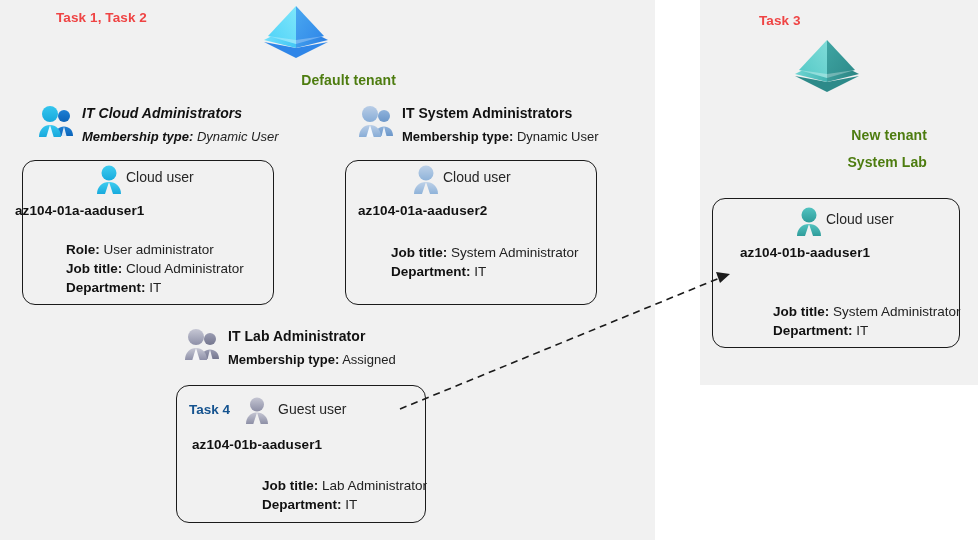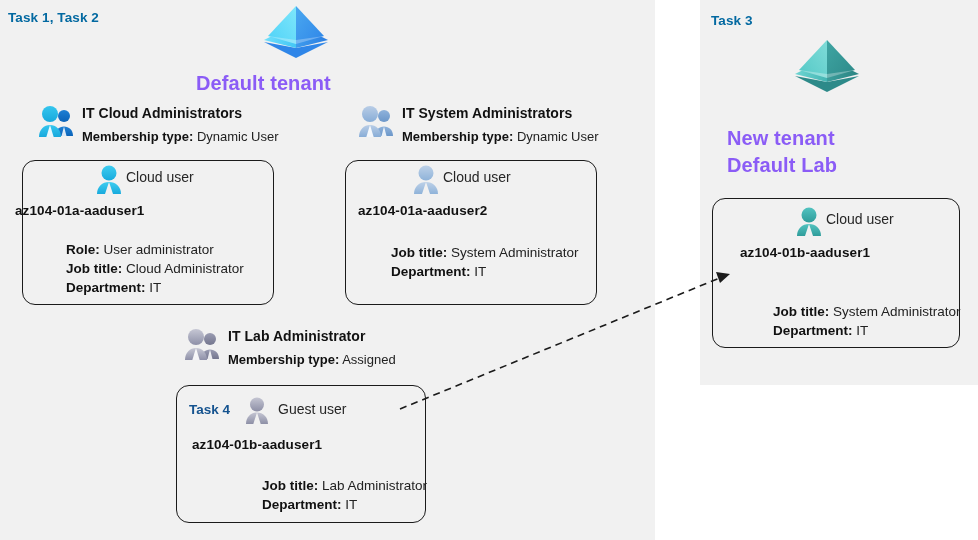--- a/index.html
+++ b/index.html
@@ -19,31 +19,32 @@
     position: absolute;
     background: #f1f1f1;
   }
   #left-panel  { left: 0;   top: 0; width: 655px; height: 540px; }
   #right-panel { left: 700px; top: 0; width: 278px; height: 385px; }
 
   .task-label {
     position: absolute;
     font-size: 13.5px;
     font-weight: bold;
-    color: #0369a1;
+    color: #ef4444;
     letter-spacing: .1px;
     white-space: nowrap;
+    margin-left: 48px;
   }
 
   .tenant-caption {
     position: absolute;
-    font-size: 20px;
-    font-weight: bold;
-    color: #8b5cf6;
-    text-align: left;
+    font-size: 14px;
+    font-weight: bold;
+    color: #4d7c0f;
+    text-align: right;
     white-space: nowrap;
     letter-spacing: .1px;
   }
 
   .pyramid { position: absolute; }
 
   .group-block { position: absolute; }
   .group-icon  { position: absolute; left: 0; top: 0; }
   .group-title {
     position: absolute;
@@ -170,23 +171,23 @@
     </defs>
     <polygon points="38,56 6,40 38,46 70,40" fill="#2d8a89"></polygon>
     <polygon points="6,38 38,22 38,46" fill="url(#tBaseL)"></polygon>
     <polygon points="38,22 70,38 38,46" fill="url(#tBaseR)"></polygon>
     <polygon points="38,4 10,34 38,42" fill="url(#tL)"></polygon>
     <polygon points="38,4 66,34 38,42" fill="url(#tR)"></polygon>
     <polygon points="10,34 38,42 66,34 38,38" fill="#ffffff" opacity="0.30"></polygon>
   </svg>
 </div>
 <div class="tenant-caption" style="left:727px; top:127px; width:200px;">New  tenant</div>
-<div class="tenant-caption" style="left:727px; top:154px; width:200px;">Default Lab</div>
-
-<div class="group-block" style="left:38px; top:105px; width:300px; height:46px;">
+<div class="tenant-caption" style="left:727px; top:154px; width:200px;">System Lab</div>
+
+<div class="group-block" style="left:38px; top:105px; width:300px; height:46px;font-style:italic;">
   <span class="group-icon">
     <svg width="38" height="34" viewBox="0 0 38 34">
       <defs>
         <linearGradient id="g1a" x1="0" y1="0" x2="0" y2="1">
           <stop offset="0" stop-color="#35c6ee"></stop>
             <stop offset="1" stop-color="#17a9dd"></stop>
         </linearGradient>
         <linearGradient id="g1b" x1="0" y1="0" x2="0" y2="1">
           <stop offset="0" stop-color="#1d7fd4"></stop>
             <stop offset="1" stop-color="#0b63b8"></stop>

